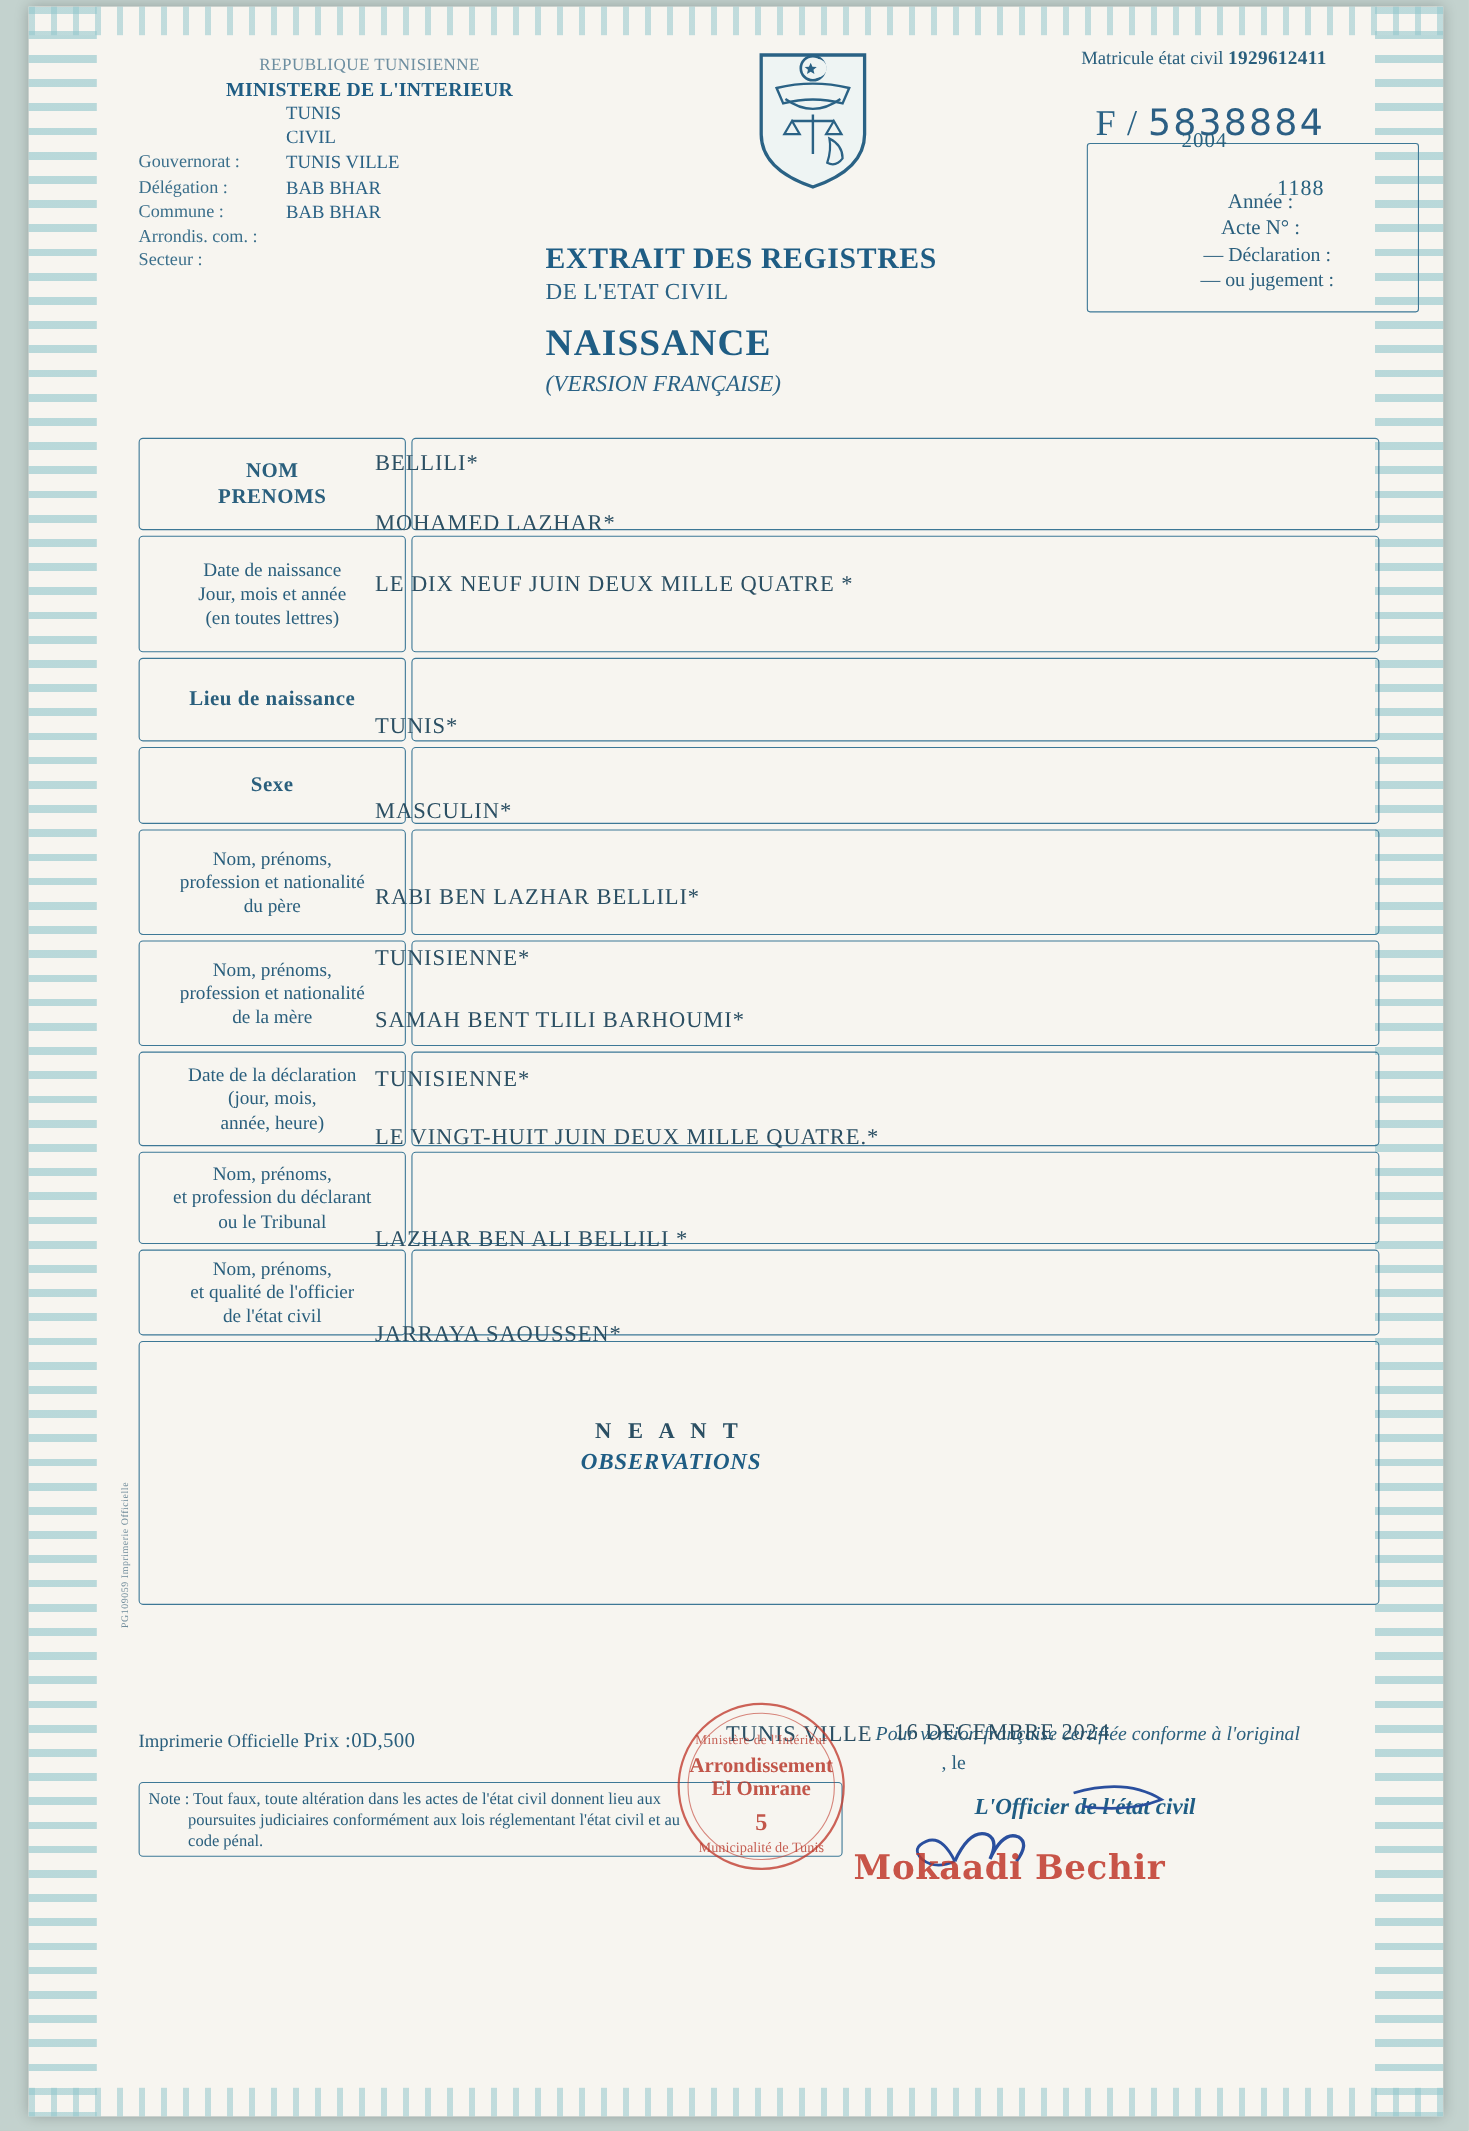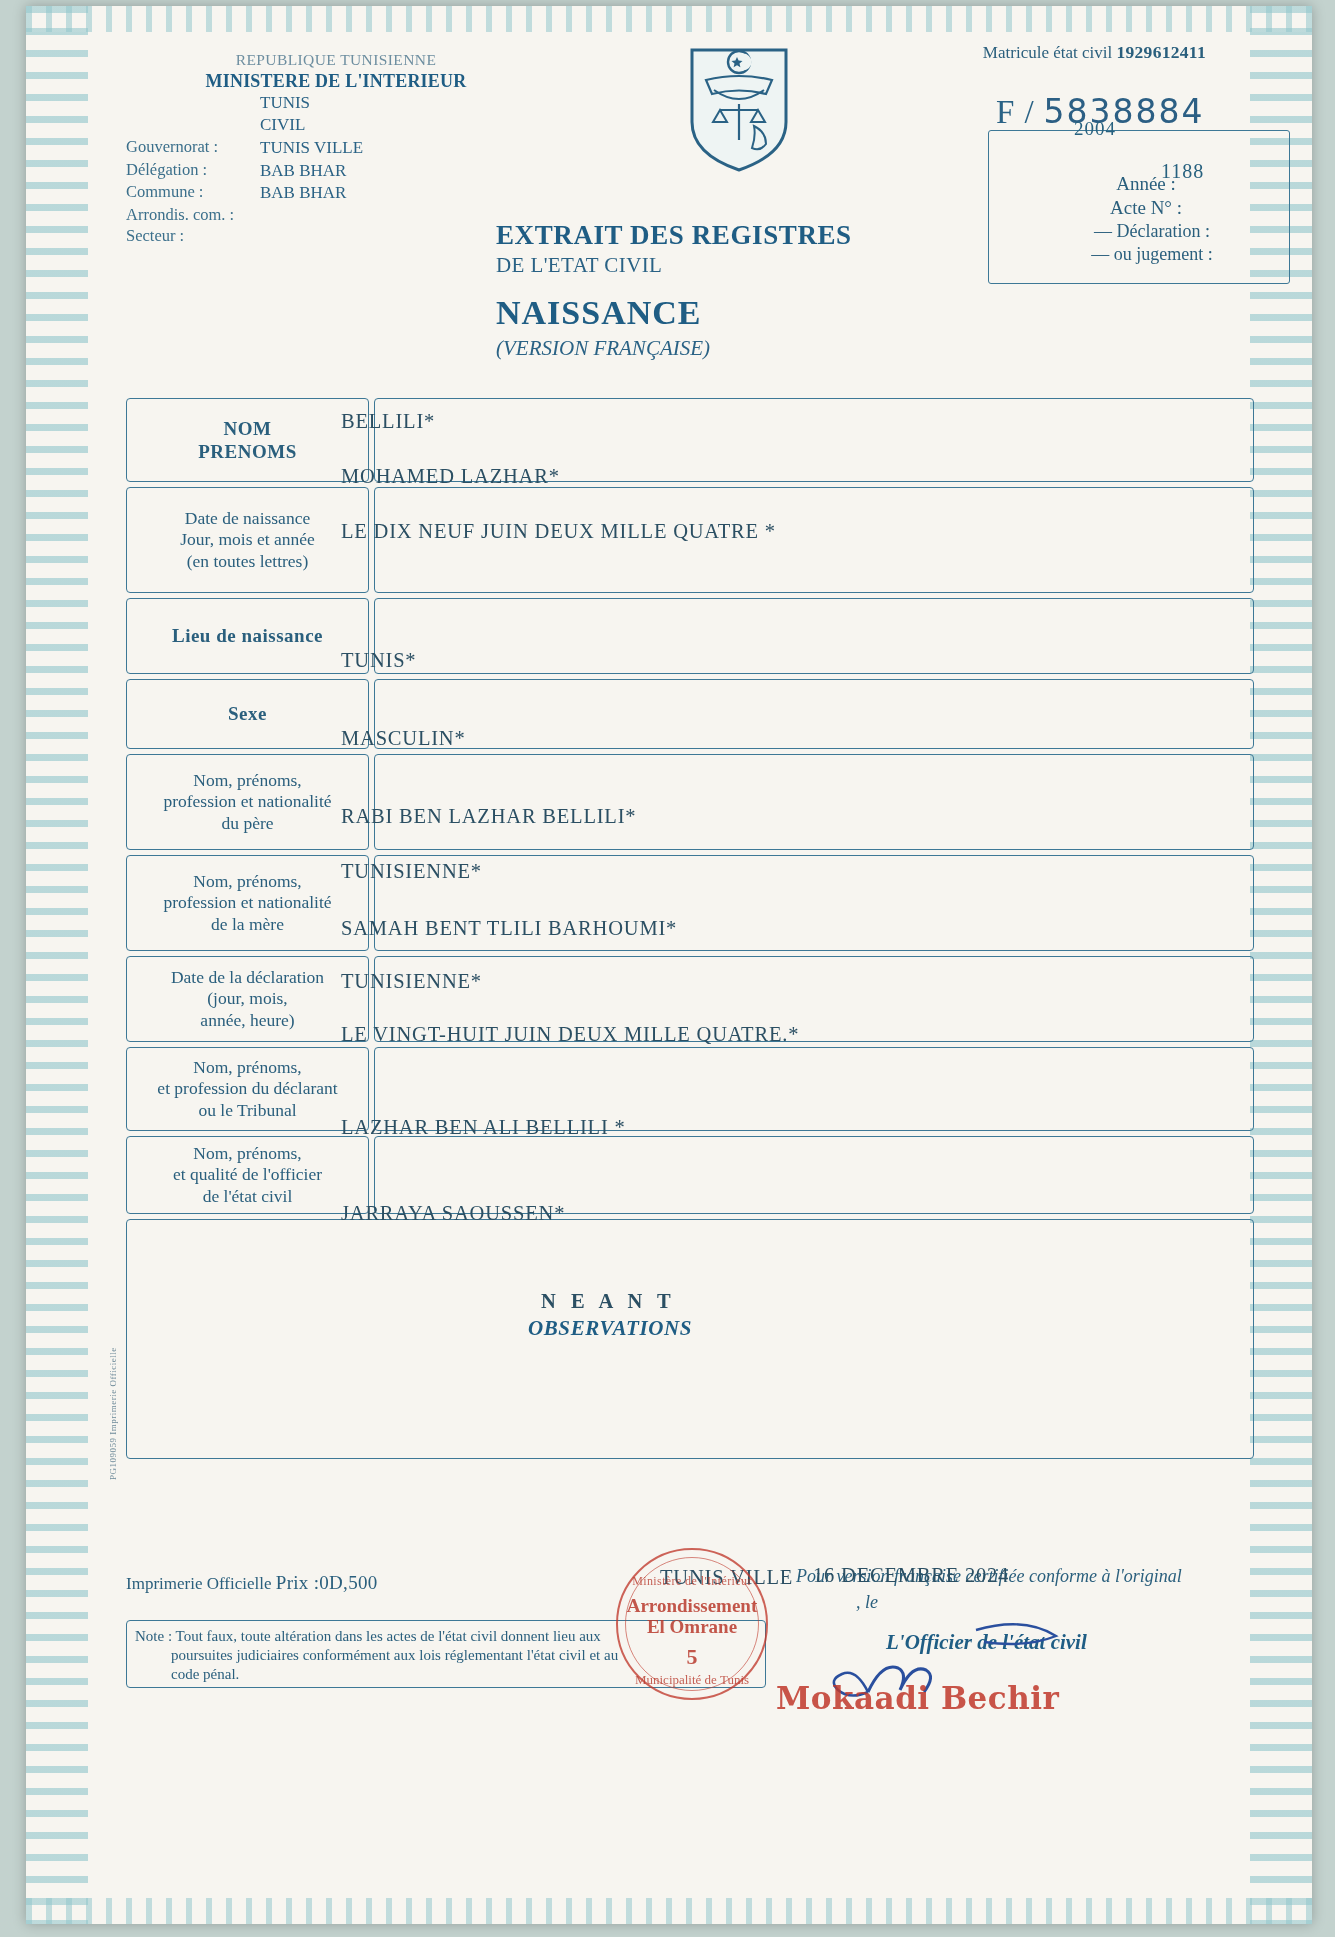--- a/index.html
+++ b/index.html
@@ -289,21 +289,20 @@
     font-size: 18px;
     font-style: italic;
     color: #2a5f7d;
     white-space: nowrap;
   }
   .le-line {
     position: absolute;
     left: 760px;
     top: 1786px;
     font-size: 18px;
-    font-style: italic;
     color: #2a5f7d;
   }
   .officier {
     position: absolute;
     left: 790px;
     top: 1828px;
     font-size: 21px;
     font-weight: bold;
     font-style: italic;
     color: #1f5d84;

